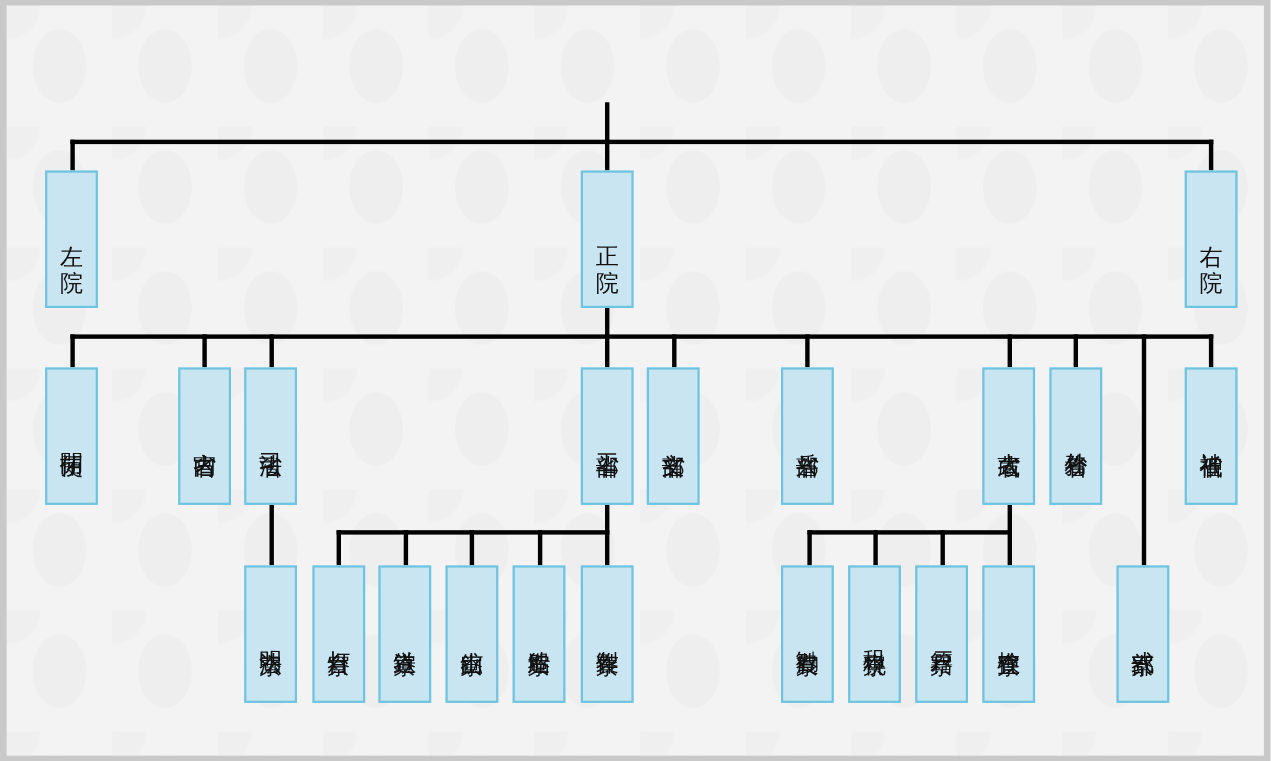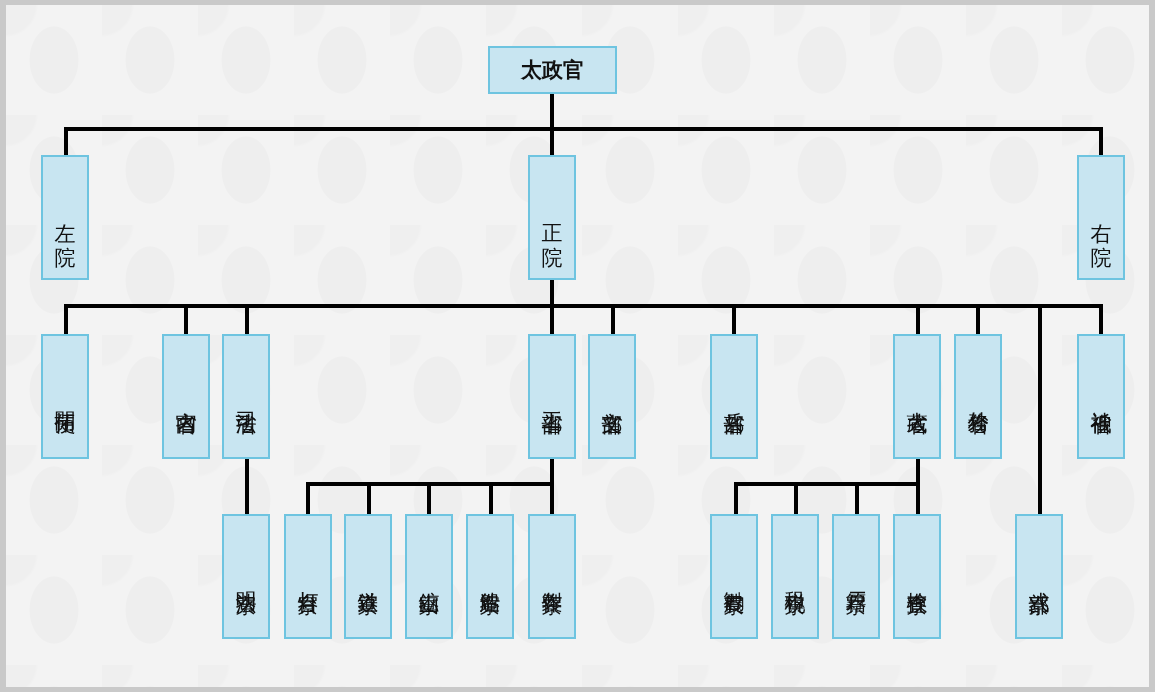--- a/index.html
+++ b/index.html
@@ -52,23 +52,20 @@
   <div class="line" style="left:367px;top:482px;width:4px;height:32px;"></div>
   <div class="line" style="left:427px;top:482px;width:4px;height:32px;"></div>
   <div class="line" style="left:489px;top:482px;width:4px;height:32px;"></div>
 
   <div class="line" style="left:916px;top:459px;width:4px;height:55px;"></div>
   <div class="line" style="left:734px;top:482px;width:186px;height:4px;"></div>
   <div class="line" style="left:734px;top:482px;width:4px;height:32px;"></div>
   <div class="line" style="left:794px;top:482px;width:4px;height:32px;"></div>
   <div class="line" style="left:855px;top:482px;width:4px;height:32px;"></div>
 
-  <div class="box topbox" style="left:488px;top:46px;width:129px;height:48px;">
-    <span>太政官</span>
-  </div>
 
   <div class="box vbox spaced" style="left:41px;top:155px;">
     <span class="lbl">左院</span>
   </div>
   <div class="box vbox spaced" style="left:528px;top:155px;">
     <span class="lbl">正院</span>
   </div>
   <div class="box vbox spaced" style="left:1077px;top:155px;">
     <span class="lbl">右院</span>
   </div>

